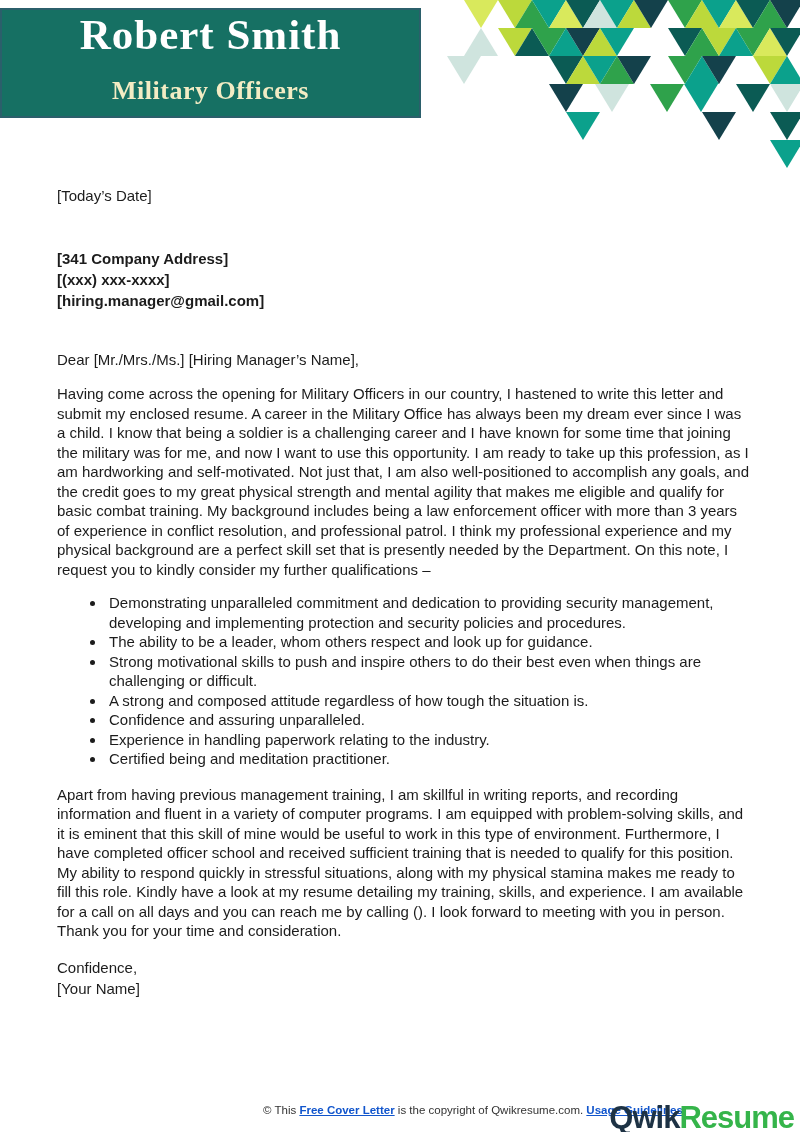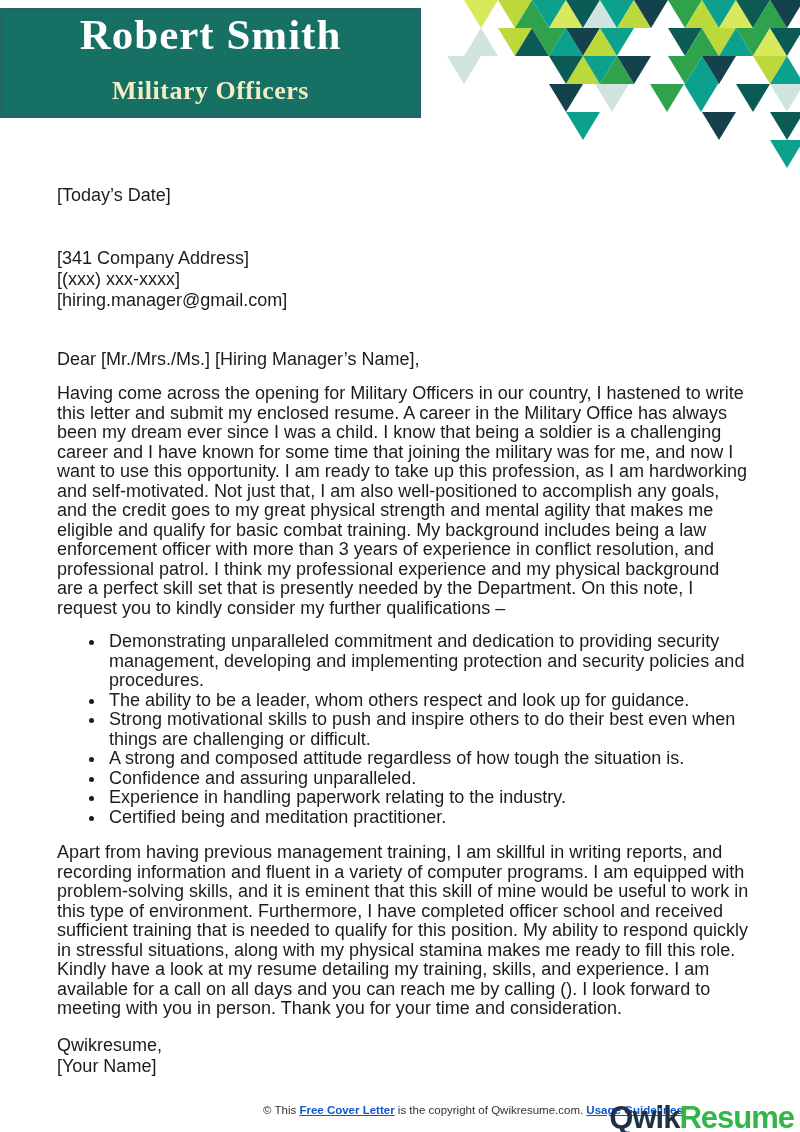--- a/index.html
+++ b/index.html
@@ -10,24 +10,24 @@
   .banner{position:absolute;left:0;top:8px;width:421px;height:110px;box-sizing:border-box;
           border:2px solid #2b5f6b;text-align:center;}
   .banner .name{font-family:"Liberation Serif","DejaVu Serif",serif;font-weight:bold;
                 font-size:43px;color:#ffffff;margin-top:1px;letter-spacing:1px;line-height:1.1;}
   .banner .role{font-family:"Liberation Serif","DejaVu Serif",serif;font-weight:bold;
                 font-size:26px;margin-top:18px;letter-spacing:0.5px;}
   .mosaic{position:absolute;top:0;right:0;width:370px;height:170px;}
 
   
   .letter{position:absolute;left:57px;top:186px;width:692px;color:#1c1c1c;
-          font-size:18px;line-height:19.5px;}
+          font-size:15px;line-height:19.5px;}
   .date-line{margin:0 0 42px 0;}
   .addr-block{margin:0 0 39px 0;}
-  .addr-block div{line-height:21px;}
+  .addr-block div{line-height:21px;font-weight:bold;}
   .salutation{margin:0 0 15px 0;}
   .para{margin:10px 0 14px 0;text-align:left;}
   ul.quals{margin:6px 0 16px 0;padding:0 0 0 49px;}
   ul.quals li{padding-left:3px;line-height:19.5px;}
   .closing{margin-top:16px;line-height:21px;}
 
   
   .footer-text{position:absolute;left:263px;top:1104px;font-size:11.5px;color:#333333;}
   .footer-text a{font-weight:bold;text-decoration:underline;cursor:pointer;}
   .logo{position:absolute;right:6px;top:1100px;font-size:31px;font-weight:bold;
@@ -123,21 +123,21 @@
         <li>Strong motivational skills to push and inspire others to do their best even when things are challenging or difficult.</li>
         <li>A strong and composed attitude regardless of how tough the situation is.</li>
         <li>Confidence and assuring unparalleled.</li>
         <li>Experience in handling paperwork relating to the industry.</li>
         <li>Certified being and meditation practitioner.</li>
       </ul>
 
     <p class="para">Apart from having previous management training, I am skillful in writing reports, and recording information and fluent in a variety of computer programs. I am equipped with problem-solving skills, and it is eminent that this skill of mine would be useful to work in this type of environment. Furthermore, I have completed officer school and received sufficient training that is needed to qualify for this position. My ability to respond quickly in stressful situations, along with my physical stamina makes me ready to fill this role. Kindly have a look at my resume detailing my training, skills, and experience. I am available for a call on all days and you can reach me by calling (). I look forward to meeting with you in person. Thank you for your time and consideration.</p>
 
     <div class="closing">
-      <div>Qwikresume,</div>
+      <div>Confidence,</div>
       <div>[Your Name]</div>
     </div>
   </div>
 
   <div class="footer-text">
     <span>© This </span><a style="color: rgb(17, 85, 204);">Free Cover Letter</a><span> is the copyright of Qwikresume.com. </span><a style="color: rgb(17, 85, 204);">Usage Guidelines</a>
   </div>
 
   <div class="logo">
     <span style="color: rgb(29, 50, 68);">Qwik</span><span style="color: rgb(53, 180, 74);">Resume</span>

